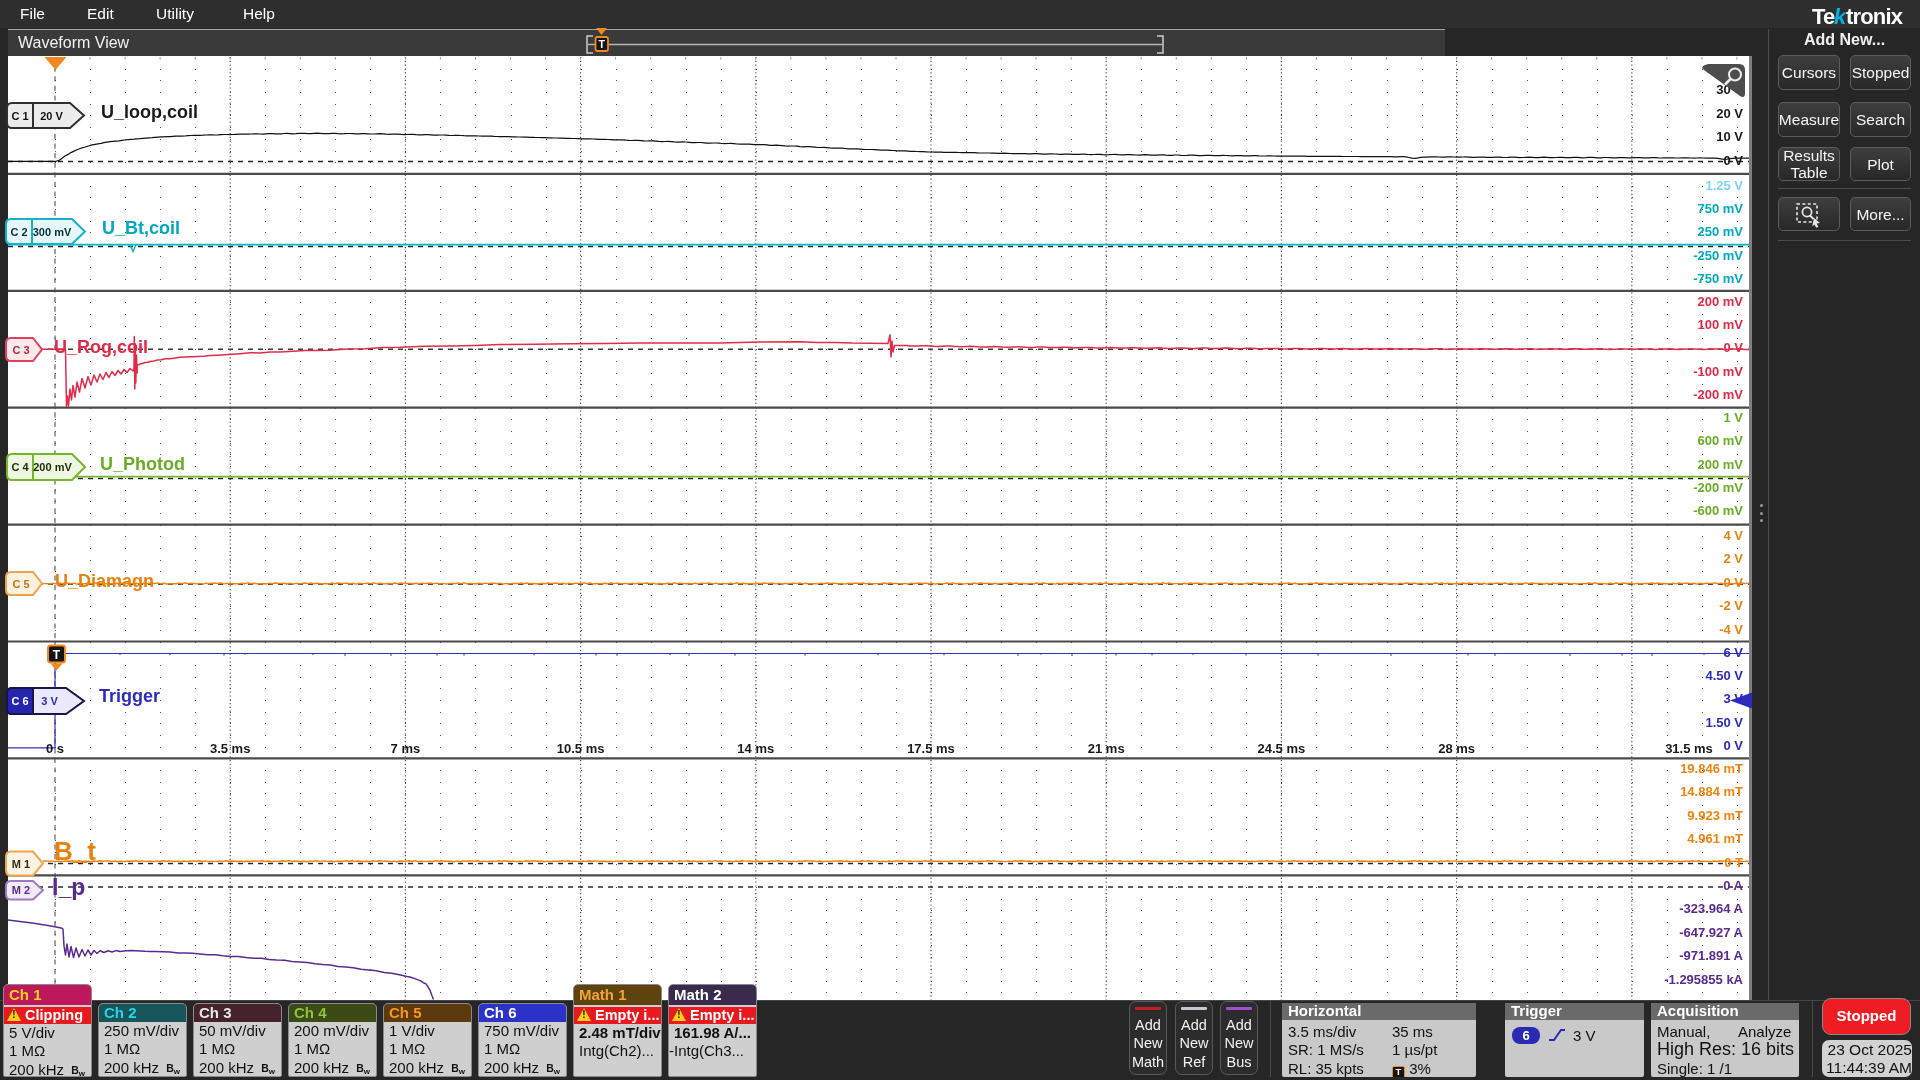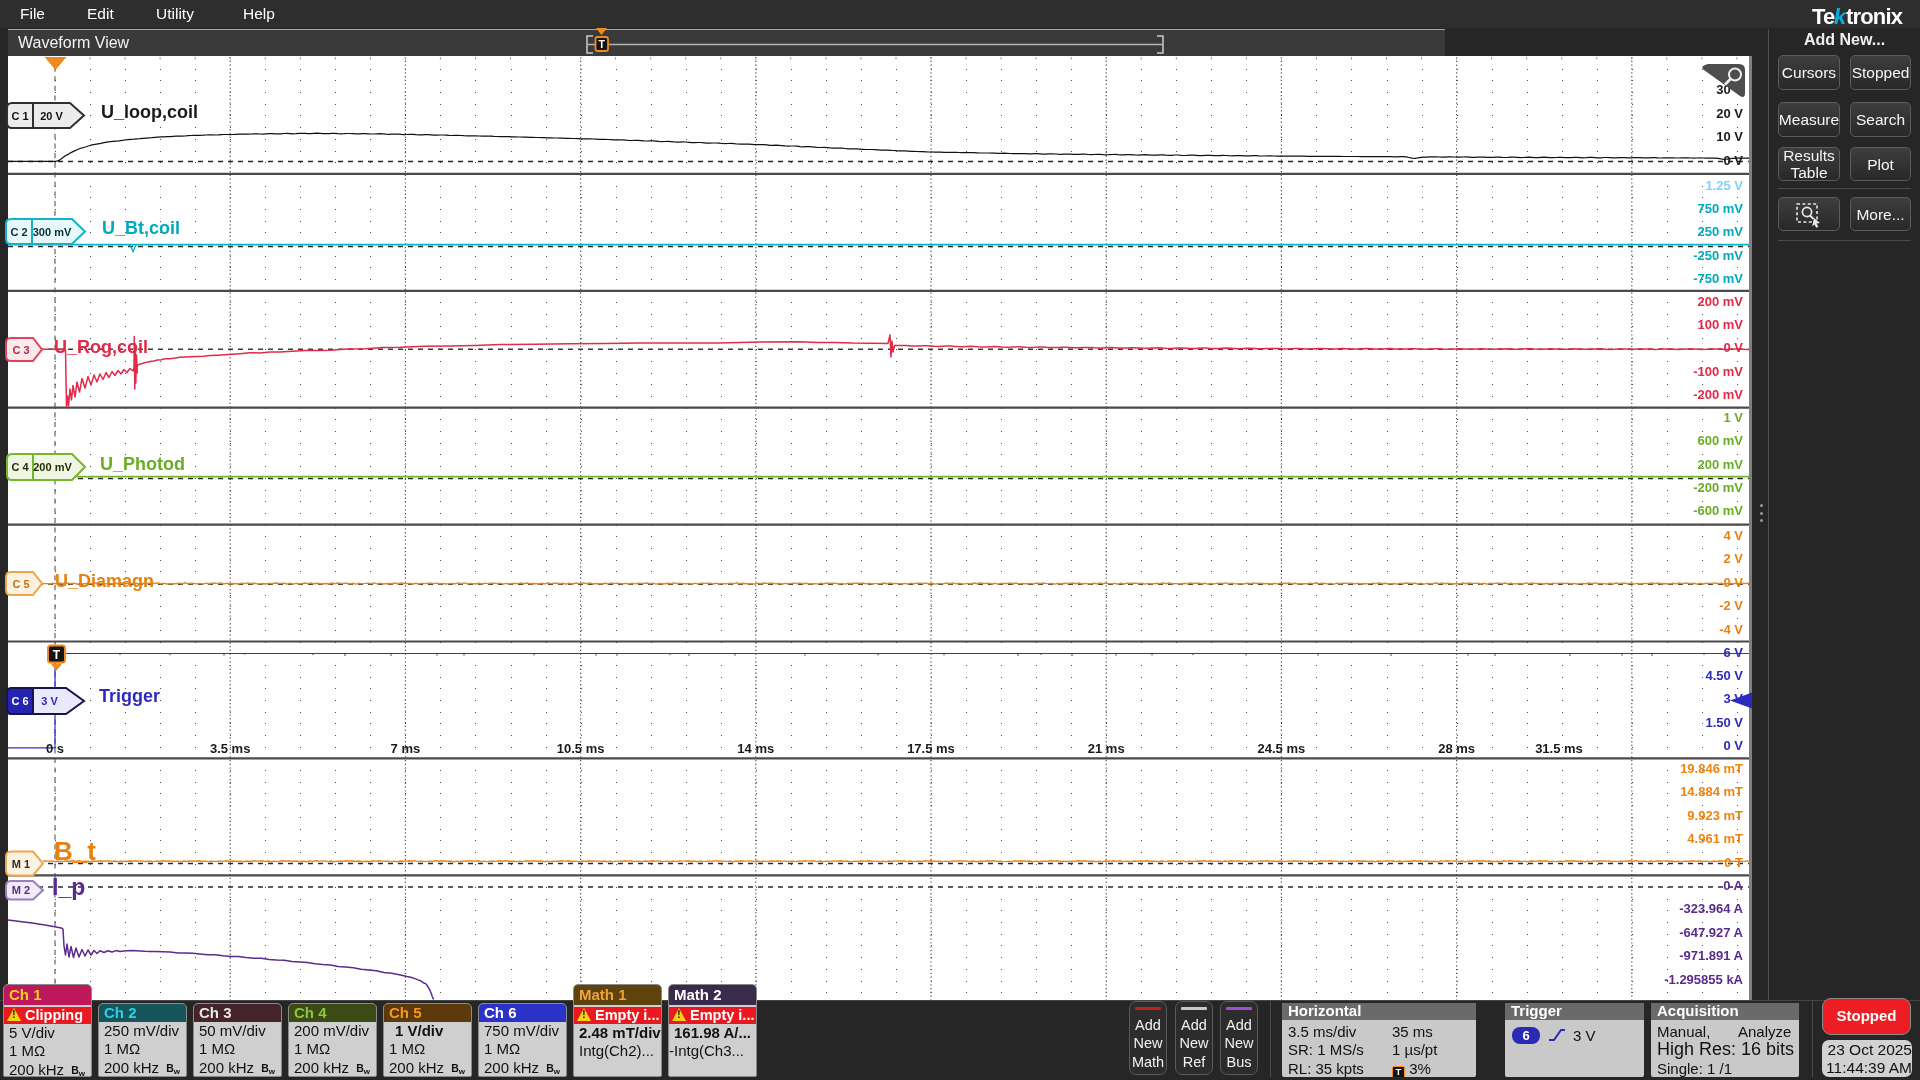--- a/index.html
+++ b/index.html
@@ -145,21 +145,21 @@
 <div class="axl" style="right:177px;top:971.5px;color:#5b2a8e;font-size:13px">-1.295855 kA</div>
 <div class="axl" style="left:15.0px;top:741px;width:80px;text-align:center;color:#1a1a1a;font-size:13px">0 s</div>
 <div class="axl" style="left:190.2px;top:741px;width:80px;text-align:center;color:#1a1a1a;font-size:13px">3.5 ms</div>
 <div class="axl" style="left:365.4px;top:741px;width:80px;text-align:center;color:#1a1a1a;font-size:13px">7 ms</div>
 <div class="axl" style="left:540.5999999999999px;top:741px;width:80px;text-align:center;color:#1a1a1a;font-size:13px">10.5 ms</div>
 <div class="axl" style="left:715.8px;top:741px;width:80px;text-align:center;color:#1a1a1a;font-size:13px">14 ms</div>
 <div class="axl" style="left:891.0px;top:741px;width:80px;text-align:center;color:#1a1a1a;font-size:13px">17.5 ms</div>
 <div class="axl" style="left:1066.1999999999998px;top:741px;width:80px;text-align:center;color:#1a1a1a;font-size:13px">21 ms</div>
 <div class="axl" style="left:1241.3999999999999px;top:741px;width:80px;text-align:center;color:#1a1a1a;font-size:13px">24.5 ms</div>
 <div class="axl" style="left:1416.6px;top:741px;width:80px;text-align:center;color:#1a1a1a;font-size:13px">28 ms</div>
-<div class="axl" style="left:1519px;top:741px;width:80px;text-align:center;color:#1a1a1a;font-size:13px">31.5 ms</div>
+<div class="axl" style="left:1649px;top:741px;width:80px;text-align:center;color:#1a1a1a;font-size:13px">31.5 ms</div>
 <div style="position:absolute;left:101px;top:102.04px;font-weight:bold;font-size:18px;color:#1a1a1a;z-index:5;white-space:nowrap">U_loop,coil</div>
 <div style="position:absolute;left:102px;top:218.04px;font-weight:bold;font-size:18px;color:#00a9bd;z-index:5;white-space:nowrap">U_Bt,coil</div>
 <div style="position:absolute;left:54px;top:336.54px;font-weight:bold;font-size:18px;color:#e12a47;z-index:5;white-space:nowrap">U_Rog,coil</div>
 <div style="position:absolute;left:100px;top:454.04px;font-weight:bold;font-size:18px;color:#69ad25;z-index:5;white-space:nowrap">U_Photod</div>
 <div style="position:absolute;left:55px;top:570.54px;font-weight:bold;font-size:18px;color:#e8820e;z-index:5;white-space:nowrap">U_Diamagn</div>
 <div style="position:absolute;left:99px;top:686.04px;font-weight:bold;font-size:18px;color:#2b2bbd;z-index:5;white-space:nowrap">Trigger</div>
 <div style="position:absolute;left:54px;top:836.28px;font-weight:bold;font-size:26px;color:#e8820e;z-index:5;white-space:nowrap">B_t</div>
 <div style="position:absolute;left:52px;top:874.44px;font-weight:bold;font-size:23px;color:#5b2a8e;z-index:5;white-space:nowrap">I_p</div>
 <svg width="47" height="38" viewBox="0 0 47 38" style="position:absolute;left:1699px;top:63px;z-index:8">
     <path d="M9,1 H40 Q46,1 46,7 V30 Q46,36 41,33 L5,7 Q0,3 9,1 Z" fill="#4d4d4d"></path>
@@ -213,21 +213,21 @@
     <div style="position:relative;height:18.3px;line-height:18.5px;font-size:15px;color:#111;padding-left:5px;font-weight:normal;white-space:nowrap">200 kHz<span style="position:absolute;right:6px;font-size:10.5px;font-weight:bold">B<span style="font-size:8px;vertical-align:-2px">w</span></span></div>
   </div>
 <div style="position:absolute;left:288px;top:1003px;width:89px;bottom:3px;background:#cfcfcf;border:1px solid #8a8a8a;border-radius:5px 5px 2px 2px;overflow:hidden;z-index:6">
     <div style="height:18px;background:#3c4a16;color:#8cc63f;font-weight:bold;font-size:15px;line-height:18px;padding-left:5px">Ch 4</div>
     <div style="position:relative;height:18.3px;line-height:18.5px;font-size:15px;color:#111;padding-left:5px;font-weight:normal;white-space:nowrap">200 mV/div</div>
     <div style="position:relative;height:18.3px;line-height:18.5px;font-size:15px;color:#111;padding-left:5px;font-weight:normal;white-space:nowrap">1 MΩ</div>
     <div style="position:relative;height:18.3px;line-height:18.5px;font-size:15px;color:#111;padding-left:5px;font-weight:normal;white-space:nowrap">200 kHz<span style="position:absolute;right:6px;font-size:10.5px;font-weight:bold">B<span style="font-size:8px;vertical-align:-2px">w</span></span></div>
   </div>
 <div style="position:absolute;left:383px;top:1003px;width:89px;bottom:3px;background:#cfcfcf;border:1px solid #8a8a8a;border-radius:5px 5px 2px 2px;overflow:hidden;z-index:6">
     <div style="height:18px;background:#5c3a0e;color:#f8981d;font-weight:bold;font-size:15px;line-height:18px;padding-left:5px">Ch 5</div>
-    <div style="position:relative;height:18.3px;line-height:18.5px;font-size:15px;color:#111;padding-left:11px;font-weight:bold;white-space:nowrap">1 V/div</div>
+    <div style="position:relative;height:18.3px;line-height:18.5px;font-size:15px;color:#111;padding-left:5px;font-weight:normal;white-space:nowrap">1 V/div</div>
     <div style="position:relative;height:18.3px;line-height:18.5px;font-size:15px;color:#111;padding-left:5px;font-weight:normal;white-space:nowrap">1 MΩ</div>
     <div style="position:relative;height:18.3px;line-height:18.5px;font-size:15px;color:#111;padding-left:5px;font-weight:normal;white-space:nowrap">200 kHz<span style="position:absolute;right:6px;font-size:10.5px;font-weight:bold">B<span style="font-size:8px;vertical-align:-2px">w</span></span></div>
   </div>
 <div style="position:absolute;left:478px;top:1003px;width:89px;bottom:3px;background:#cfcfcf;border:1px solid #8a8a8a;border-radius:5px 5px 2px 2px;overflow:hidden;z-index:6">
     <div style="height:18px;background:#2a32c8;color:#ffffff;font-weight:bold;font-size:15px;line-height:18px;padding-left:5px">Ch 6</div>
     <div style="position:relative;height:18.3px;line-height:18.5px;font-size:15px;color:#111;padding-left:5px;font-weight:normal;white-space:nowrap">750 mV/div</div>
     <div style="position:relative;height:18.3px;line-height:18.5px;font-size:15px;color:#111;padding-left:5px;font-weight:normal;white-space:nowrap">1 MΩ</div>
     <div style="position:relative;height:18.3px;line-height:18.5px;font-size:15px;color:#111;padding-left:5px;font-weight:normal;white-space:nowrap">200 kHz<span style="position:absolute;right:6px;font-size:10.5px;font-weight:bold">B<span style="font-size:8px;vertical-align:-2px">w</span></span></div>
   </div>
 <div style="position:absolute;left:573px;top:984px;width:89px;bottom:3px;background:#cfcfcf;border:1px solid #8a8a8a;border-radius:5px 5px 2px 2px;overflow:hidden;z-index:6">

